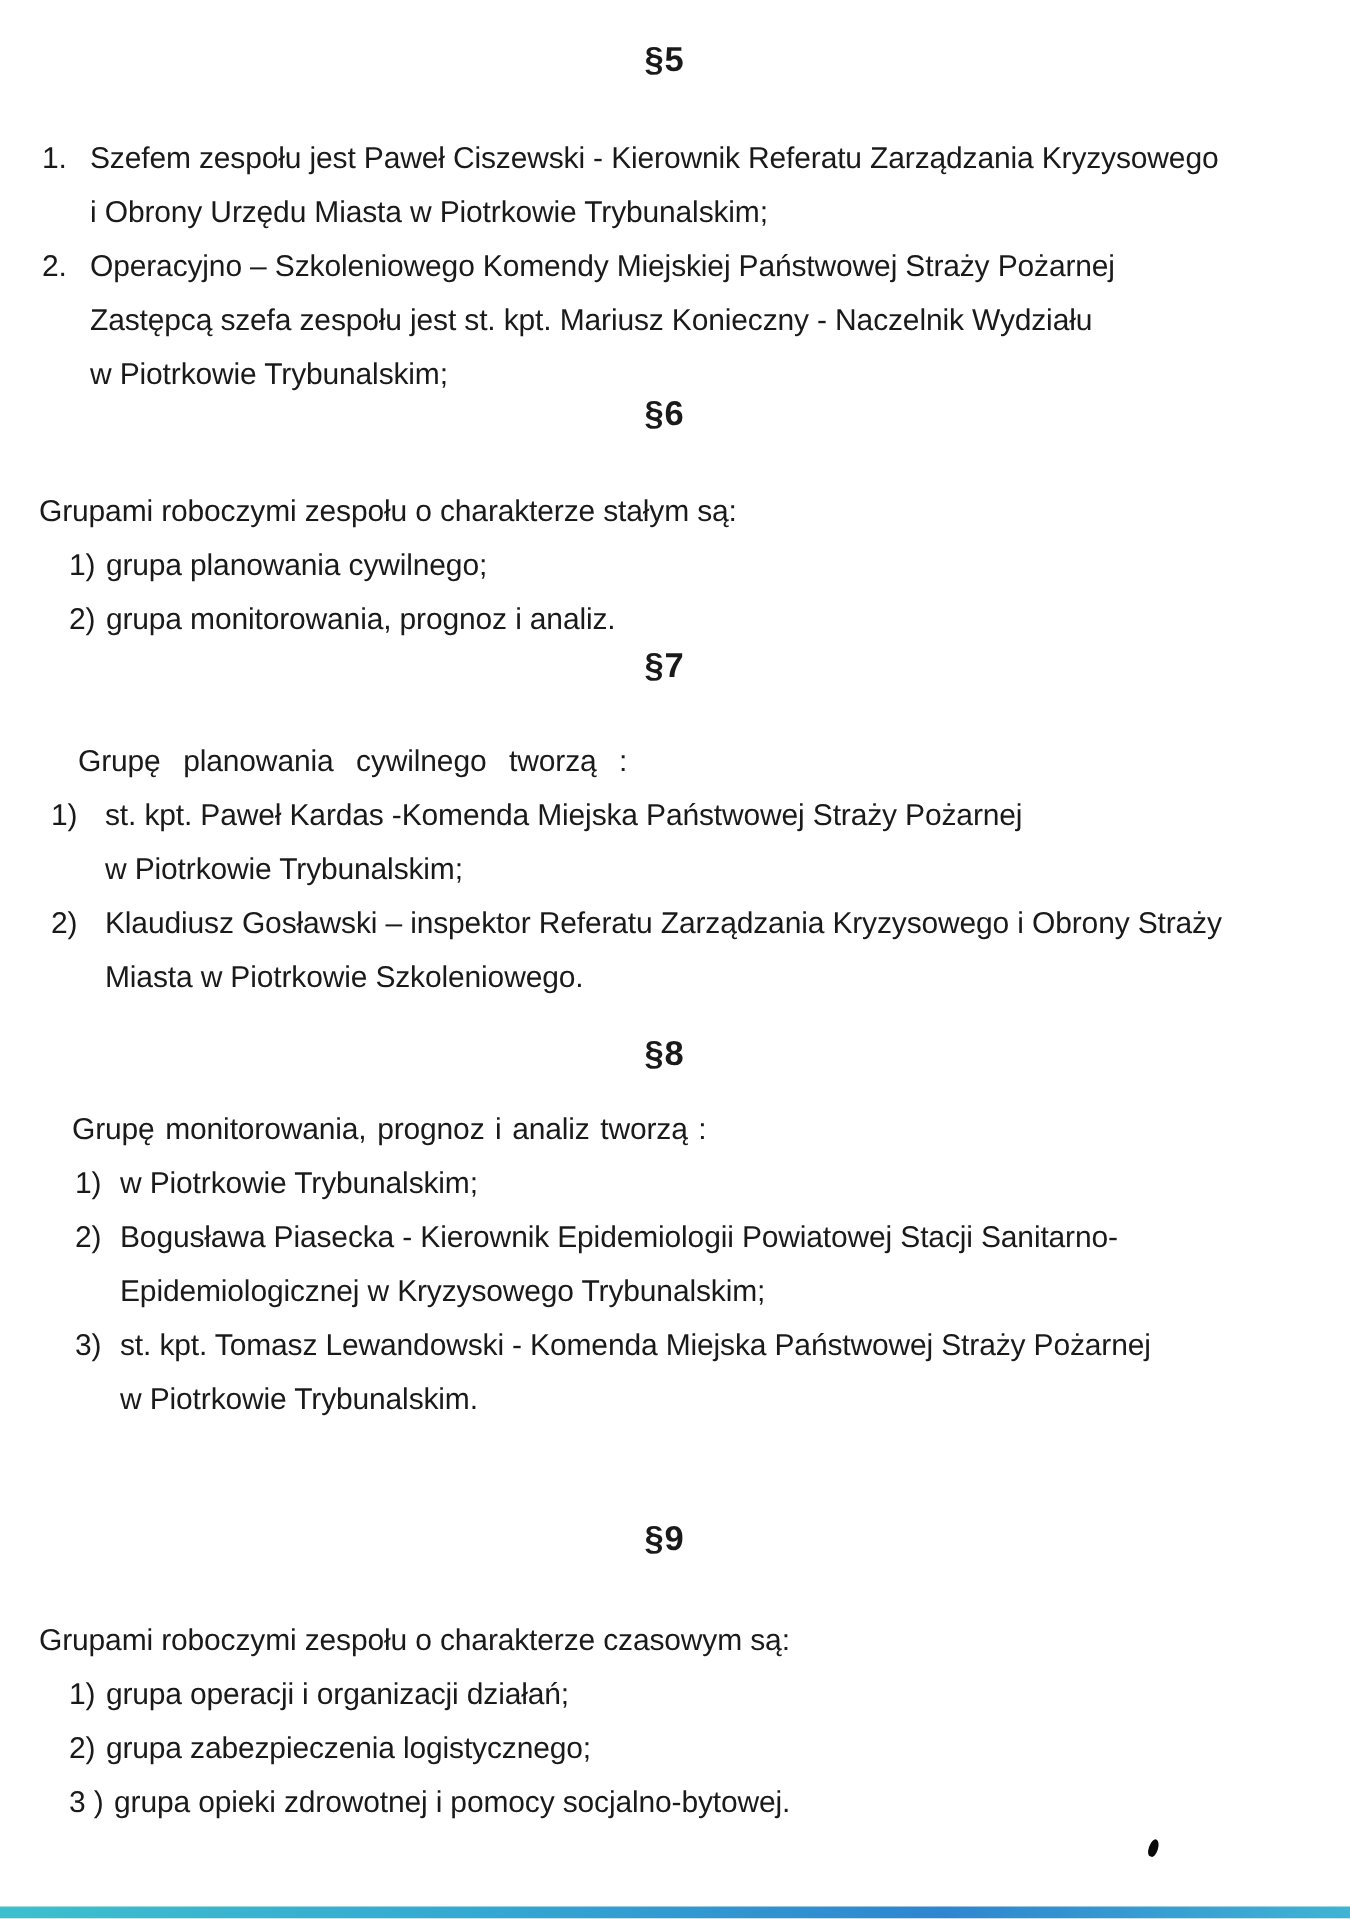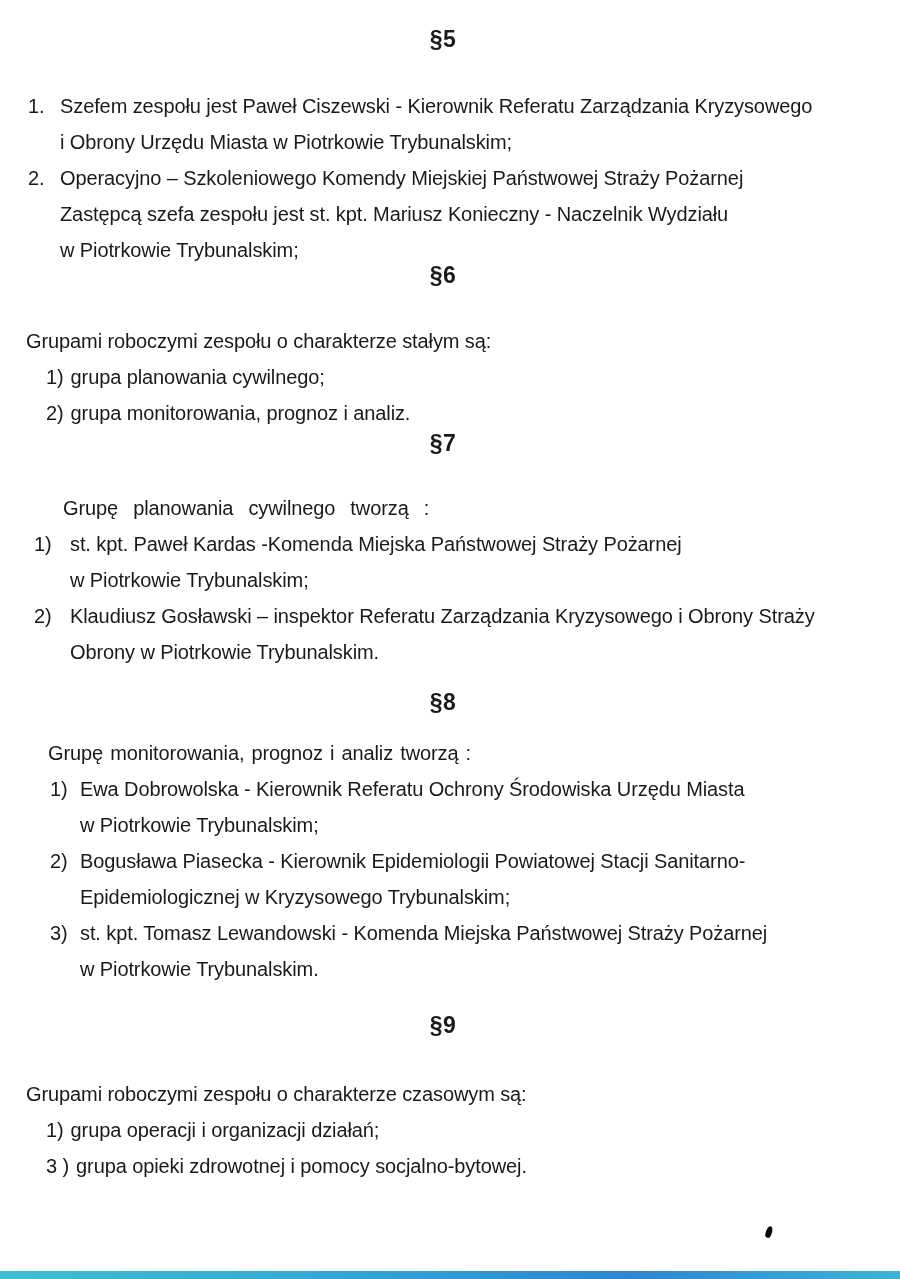--- a/index.html
+++ b/index.html
@@ -27,21 +27,21 @@
   .block{position:absolute;left:0;right:0;}
   .item{position:relative;}
   .hang{padding-left:var(--t);}
   .hang .marker{
     position:absolute;left:var(--m);top:0;
     white-space:nowrap;
   }
   .line{white-space:nowrap;}
   .intro{white-space:nowrap;}
   .intro-6,.intro-9{padding-left:26px;}
-  .intro-7{padding-left:52px;word-spacing:0.48em;margin-left:11px;}
+  .intro-7{padding-left:52px;word-spacing:0.48em;}
   .intro-8{padding-left:48px;word-spacing:0.08em;}
   .inline-item{padding-left:46px;}
   .marker-inline{margin-right:7px;}
   .ink-speck{
     position:absolute;left:766px;top:1226px;
     width:6px;height:12px;
     background:#0a0a0a;
     border-radius:60% 60% 50% 50%;
     transform:rotate(18deg);
   }
@@ -85,30 +85,29 @@
   <div class="block" style="top:490px">
     <div class="line intro intro-7">Grupę planowania cywilnego tworzą :</div>
     <div class="item hang" style="--m:34px;--t:70px">
       <span class="marker">1)</span>
       <div class="line">st. kpt. Paweł Kardas -Komenda Miejska Państwowej Straży Pożarnej</div>
       <div class="line">w Piotrkowie Trybunalskim;</div>
     </div>
     <div class="item hang" style="--m:34px;--t:70px">
       <span class="marker">2)</span>
       <div class="line">Klaudiusz Gosławski – inspektor Referatu Zarządzania Kryzysowego i Obrony Straży</div>
-      <div class="line">Obrony w Piotrkowie Trybunalskim.</div>
+      <div class="line">Miasta w Piotrkowie Szkoleniowego.</div>
     </div>
   </div>
 
   <div class="heading" style="top:689px">§8</div>
   <div class="block" style="top:735px">
     <div class="line intro intro-8">Grupę monitorowania, prognoz i analiz tworzą :</div>
     <div class="item hang" style="--m:50px;--t:80px">
       <span class="marker">1)</span>
-      <div class="line">Ewa Dobrowolska - Kierownik Referatu Ochrony Środowiska Urzędu Miasta</div>
       <div class="line">w Piotrkowie Trybunalskim;</div>
     </div>
     <div class="item hang" style="--m:50px;--t:80px">
       <span class="marker">2)</span>
       <div class="line">Bogusława Piasecka - Kierownik Epidemiologii Powiatowej Stacji Sanitarno-</div>
       <div class="line">Epidemiologicznej  w Kryzysowego Trybunalskim;</div>
     </div>
     <div class="item hang" style="--m:50px;--t:80px">
       <span class="marker">3)</span>
       <div class="line">st. kpt. Tomasz Lewandowski - Komenda Miejska Państwowej Straży Pożarnej</div>
@@ -116,20 +115,23 @@
     </div>
   </div>
 
   <div class="heading" style="top:1012px">§9</div>
   <div class="block" style="top:1076px">
     <div class="line intro intro-9">Grupami roboczymi zespołu o charakterze czasowym są:</div>
     <div class="line inline-item">
       <span class="marker-inline">1)</span><span>grupa operacji i organizacji działań;</span>
     </div>
     <div class="line inline-item">
+      <span class="marker-inline">2)</span><span>grupa zabezpieczenia logistycznego;</span>
+    </div>
+    <div class="line inline-item">
       <span class="marker-inline">3 )</span><span>grupa opieki zdrowotnej i pomocy socjalno-bytowej.</span>
     </div>
   </div>
 
   <div class="ink-speck"></div>
   <div class="scan-bar"></div>
 
 </div>
 
 </body></html>

